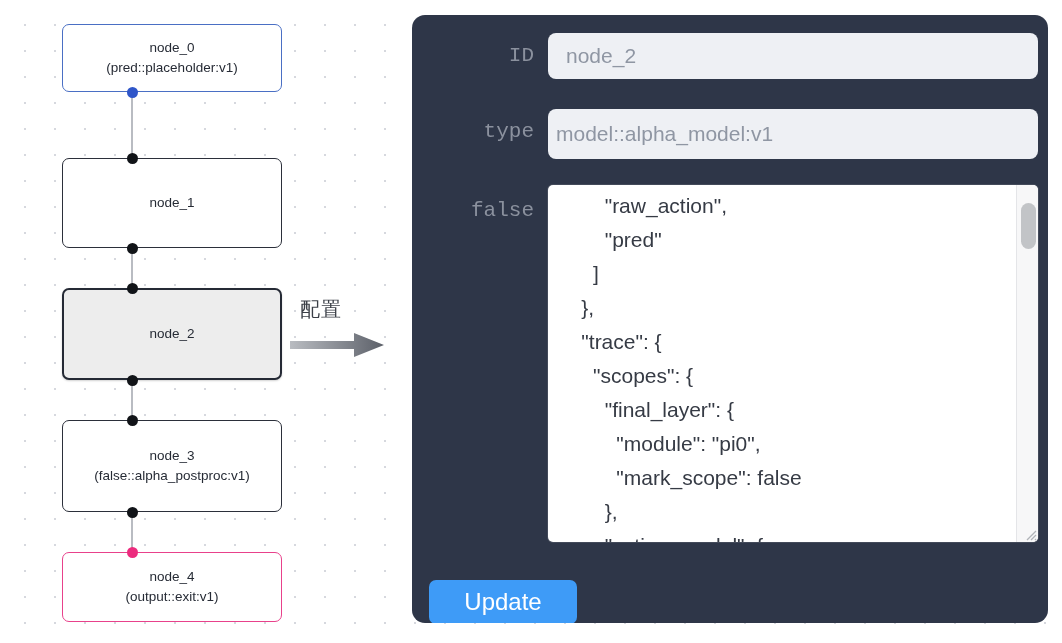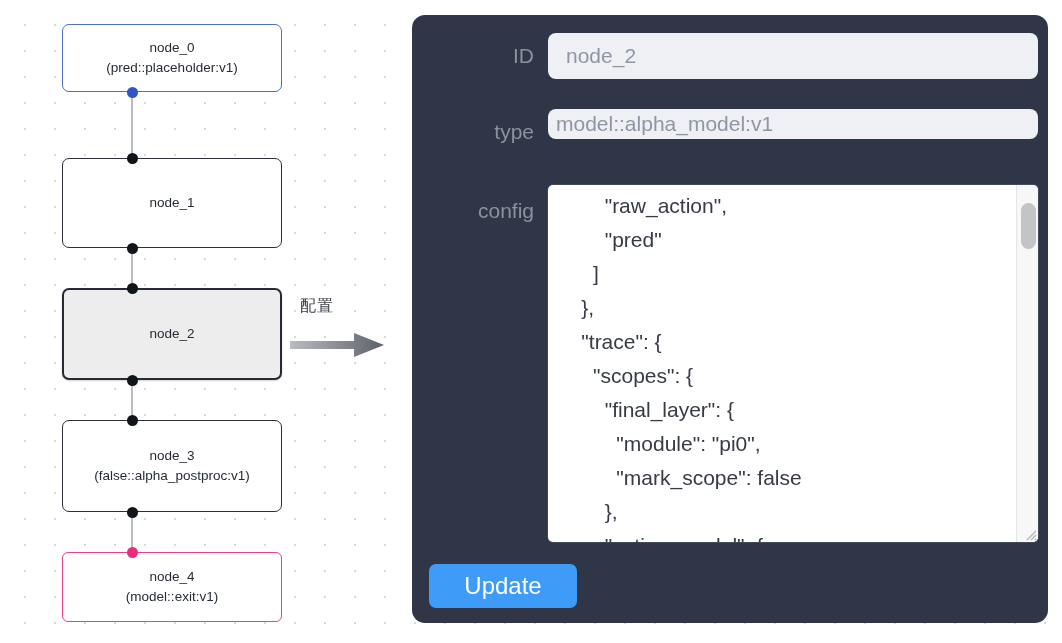--- a/index.html
+++ b/index.html
@@ -69,61 +69,61 @@
     margin-top: -5.5px;
     left: 132px;
   }
   .port.port-blue { background: #2f56c9; }
   .port.port-pink { background: #ec2b7e; }
 
   
   #transition { position: absolute; left: 288px; top: 296px; width: 110px; height: 70px; }
   #transition .caption {
     position: absolute; left: 12px; top: 0;
-    font-size: 16px; color: #3b3f47; letter-spacing: 1px;
+    font-size: 20px; color: #3b3f47; letter-spacing: 1px;
     font-family: "DejaVu Sans", sans-serif;
   }
   #transition .arrow { position: absolute; left: 0; top: 36px; }
 
   
   #panel {
     position: absolute;
     left: 412px; top: 15px;
     width: 636px; height: 608px;
     background: #2e3648;
     border-radius: 13px;
     overflow: hidden;
   }
 
   .field-row { position: absolute; display: flex; align-items: flex-start; }
   .field-label {
     color: #8b919e;
     font-size: 21px;
     line-height: 24px;
     text-align: right;
-    font-family: Liberation Sans, sans-serif;
+    font-family: Liberation Mono, monospace;
   }
   .field-control {
     background: #eef0f4;
     border: none;
     border-radius: 8px;
     color: #8f96a3;
     font-size: 21px;
     font-family: "Liberation Sans", sans-serif;
     padding: 0 18px;
     outline: none;
   }
 
   #row-id    { left: 18px; top: 18px; }
   #row-id .field-label { width: 104px; margin-top: 11px; }
   #row-id .field-control { width: 490px; height: 46px; line-height: 46px; margin-left: 14px; }
 
   #row-type  { left: 18px; top: 94px; }
   #row-type .field-label { width: 104px; margin-top: 11px; }
-  #row-type .field-control { width: 490px; height: 30px; line-height: 46px; margin-left: 14px; padding-left: 8px; }
+  #row-type .field-control { width: 490px; height: 50px; line-height: 46px; margin-left: 14px; padding-left: 8px; }
 
   #row-config { left: 18px; top: 170px; }
   #row-config .field-label { width: 104px; margin-top: 14px; }
 
   .textarea-wrap {
     position: relative;
     margin-left: 14px;
     width: 490px;
     height: 357px;
     background: #ffffff;
@@ -159,21 +159,21 @@
   }
   .resize-grip {
     position: absolute;
     right: 1px; bottom: 1px;
     width: 16px; height: 16px;
     color: #b8babe;
   }
 
   #update-button {
     position: absolute;
-    left: 17px; top: 549px;
+    left: 17px; top: 565px;
     width: 148px; height: 44px;
     background: #3e9bf7;
     border: none;
     border-radius: 7px;
     color: #ffffff;
     font-size: 24px;
     font-family: "Liberation Sans", sans-serif;
     text-align: center;
     line-height: 44px;
     cursor: pointer;
@@ -199,23 +199,23 @@
         <div class="node variant-default" style="top: 158px; height: 90px;">
           <div class="nlabel">node_1</div>
         </div>
         <div class="node variant-selected" style="top: 288px; height: 92px;">
           <div class="nlabel">node_2</div>
         </div>
         <div class="node variant-default" style="top: 420px; height: 92px;">
           <div class="nlabel">node_3</div>
           <div class="ntype">(false::alpha_postproc:v1)</div>
         </div>
-        <div class="node variant-output" style="top: 552px; height: 70px; border-radius: 6px;">
+        <div class="node variant-output" style="top: 552px; height: 70px;">
           <div class="nlabel">node_4</div>
-          <div class="ntype">(model::exit:v1)</div>
+          <div class="ntype">(output::exit:v1)</div>
         </div>
       </div>
     <div id="ports-layer">
         <div class="port port-blue" style="top: 92px;"></div>
         <div class="port" style="top: 158px;"></div>
         <div class="port" style="top: 248px;"></div>
         <div class="port" style="top: 288px;"></div>
         <div class="port" style="top: 380px;"></div>
         <div class="port" style="top: 420px;"></div>
         <div class="port" style="top: 512px;"></div>
@@ -242,21 +242,21 @@
       <div class="field-label">ID</div>
       <input class="field-control" type="text" value="node_2" style="">
     </div>
 
     <div class="field-row" id="row-type">
       <div class="field-label">type</div>
       <input class="field-control" type="text" value="model::alpha_model:v1" style="">
     </div>
 
     <div class="field-row" id="row-config">
-      <div class="field-label">config</div>
+      <div class="field-label">false</div>
       <div class="textarea-wrap">
         <div class="textarea-code">        "raw_action",
         "pred"
       ]
     },
     "trace": {
       "scopes": {
         "final_layer": {
           "module": "pi0",
           "mark_scope": false

